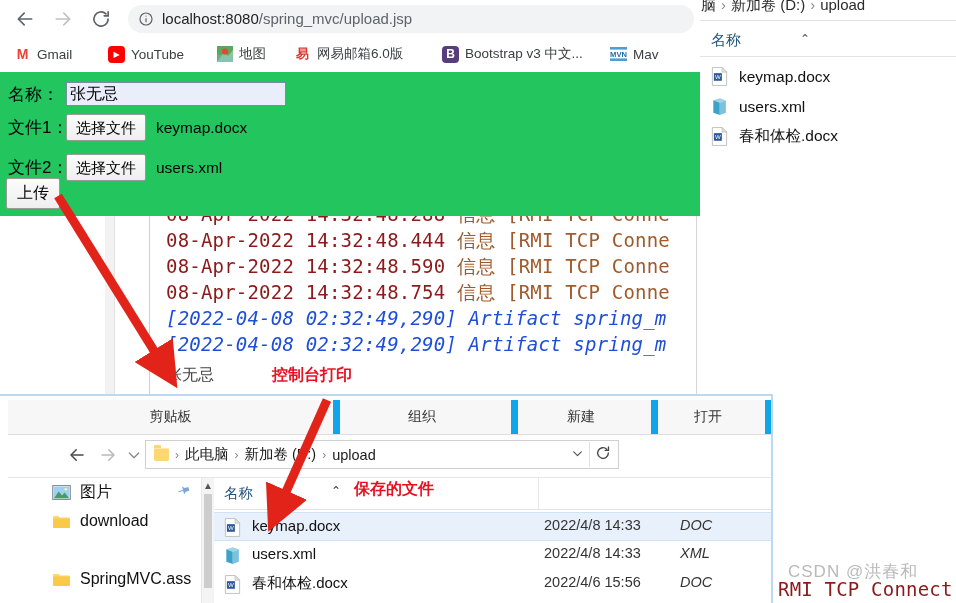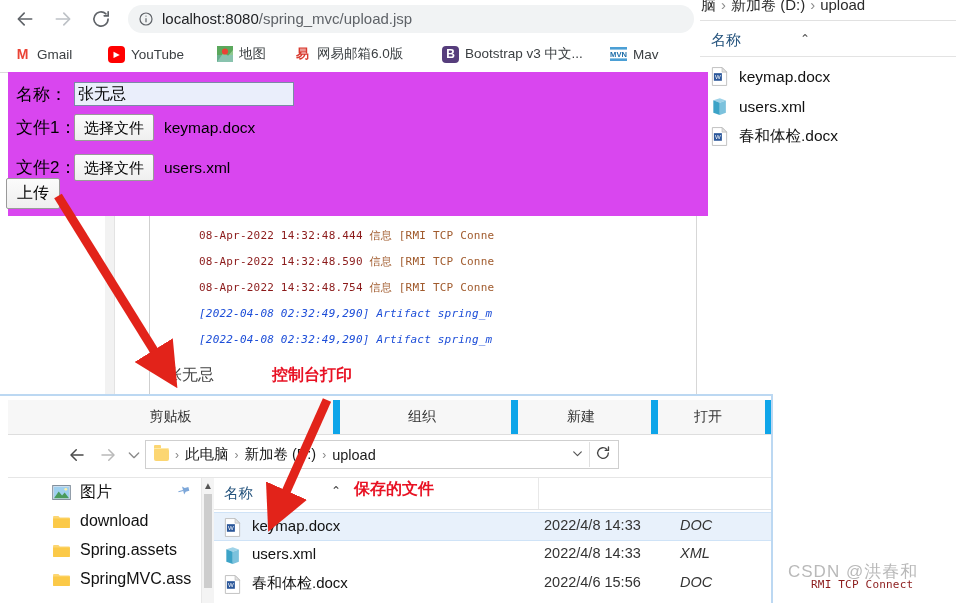--- a/index.html
+++ b/index.html
@@ -17,34 +17,34 @@
   .nav-btn svg{display:block;}
   #omnibox{position:absolute;left:128px;top:5px;width:566px;height:28px;background:#f1f3f4;border-radius:14px;}
   #omnibox-info{position:absolute;left:10px;top:6px;width:16px;height:16px;}
   #omnibox-text{position:absolute;left:34px;top:3px;font-size:15px;color:#202124;line-height:22px;white-space:nowrap;}
   #omnibox-text .dim{color:#5f6368;}
   #bookmarks{position:absolute;left:0;top:36px;width:700px;height:36px;background:#fff;border-bottom:1px solid #dcdcdc;}
   .bm{position:absolute;top:7px;height:22px;display:flex;align-items:center;gap:6px;font-size:13.5px;color:#3c4043;white-space:nowrap;}
   .bm-ico{width:17px;height:17px;display:flex;align-items:center;justify-content:center;font-size:11px;font-weight:bold;border-radius:2px;flex:0 0 auto;}
 
   
-  #page-form{position:absolute;left:8px;top:72px;width:700px;height:144px;background:#d946ef;}
+  #page-form{position:absolute;left:0;top:72px;width:700px;height:144px;background:#22c55e;}
   .frow{position:absolute;left:8px;display:flex;align-items:center;font-size:17px;color:#000;white-space:nowrap;}
   .flabel{width:58px;font-size:17px;color:#000;}
   .ftext{width:212px;height:20px;border:1px solid #7b8aa5;background:#eaeefb;font-size:16px;color:#000;padding:1px 3px;line-height:19px;font-family:inherit;box-sizing:content-box;}
   .fbtn{border:1px solid #9a9a9a;background:linear-gradient(#fbfbfb,#efefef);border-radius:2px;font-size:15px;color:#000;padding:3px 9px;font-family:inherit;line-height:19px;}
   .fname{margin-left:10px;font-size:15.5px;color:#000;}
   #upload-btn{position:absolute;left:6px;top:178px;border:1px solid #9a9a9a;background:linear-gradient(#fbfbfb,#efefef);border-radius:2px;font-size:16px;color:#000;padding:4px 10px;font-family:inherit;}
 
   
   #ide{position:absolute;left:0;top:0;width:770px;height:403px;background:#ffffff;z-index:5;}
   #ide-gutter1{position:absolute;left:105px;top:216px;width:9px;height:187px;background:#f2f2f2;border-right:1px solid #e3e3e3;}
   #ide-gutter2{position:absolute;left:145px;top:216px;width:4px;height:187px;background:#fff;border-right:1px solid #cfcfcf;}
   #console{position:absolute;left:150px;top:200px;width:620px;height:200px;background:#fff;overflow:hidden;}
-  .logline{position:absolute;left:16px;white-space:nowrap;font-family:"DejaVu Sans Mono","Liberation Mono",monospace;font-size:11px;letter-spacing:0.2px;margin-left:33px;}
+  .logline{position:absolute;left:16px;white-space:nowrap;font-family:"DejaVu Sans Mono","Liberation Mono",monospace;font-size:19px;letter-spacing:0.2px;}
   .c-dark{color:#8b1a1a;}
   .c-info{color:#a05a2c;}
   .c-blue{color:#1d4ed8;font-style:italic;}
   #console-out{position:absolute;left:166px;top:365px;font-size:16px;color:#444;font-family:"Liberation Sans",sans-serif;}
   #console-note{position:absolute;left:272px;top:365px;font-size:16px;color:#e81123;font-weight:bold;font-family:"Liberation Sans",sans-serif;}
   #ide-bottomline{position:absolute;left:0;top:399px;width:770px;height:4px;background:#cfe2f3;}
 
   
   #right-panel{position:absolute;left:696px;top:0;width:260px;height:403px;background:#fff;z-index:8;border-left:1px solid #d7d7d7;}
   #rp-crumb{position:absolute;left:4px;top:-4px;font-size:15px;color:#2b2b2b;white-space:nowrap;}
@@ -352,27 +352,20 @@
               <path d="M5 1h4v4l2.4 2.4H2.6L5 5z" fill="#7da7d9"></path>
               <rect x="6.4" y="7.4" width="1.2" height="5.2" fill="#7da7d9"></rect>
             </svg></span>
         </div>
         <div class="side-row" style="top: 29px;">
           <span class="side-ico" style="display: inline-block; position: relative; width: 19px; height: 15px;"><svg width="19" height="15" viewBox="0 0 20 16">
               <path d="M1 3.2c0-.7.5-1.2 1.1-1.2h4.6l1.5 1.6h9.7c.6 0 1.1.5 1.1 1.1v9.1c0 .6-.5 1.1-1.1 1.1H2.1c-.6 0-1.1-.5-1.1-1.1z" fill="#fcd672"></path>
               <path d="M1 4.9h17.9v8.9c0 .6-.5 1.1-1.1 1.1H2.1c-.6 0-1.1-.5-1.1-1.1z" fill="#fbc948"></path>
             </svg></span>
           <span class="side-lbl">download</span>
-        </div>
-        <div class="side-row" style="top: 58px;">
-          <span class="side-ico" style="display: inline-block; position: relative; width: 19px; height: 15px;"><svg width="19" height="15" viewBox="0 0 20 16">
-              <path d="M1 3.2c0-.7.5-1.2 1.1-1.2h4.6l1.5 1.6h9.7c.6 0 1.1.5 1.1 1.1v9.1c0 .6-.5 1.1-1.1 1.1H2.1c-.6 0-1.1-.5-1.1-1.1z" fill="#fcd672"></path>
-              <path d="M1 4.9h17.9v8.9c0 .6-.5 1.1-1.1 1.1H2.1c-.6 0-1.1-.5-1.1-1.1z" fill="#fbc948"></path>
-            </svg></span>
-          <span class="side-lbl">Spring.assets</span>
         </div>
         <div class="side-row" style="top: 87px;">
           <span class="side-ico" style="display: inline-block; position: relative; width: 19px; height: 15px;"><svg width="19" height="15" viewBox="0 0 20 16">
               <path d="M1 3.2c0-.7.5-1.2 1.1-1.2h4.6l1.5 1.6h9.7c.6 0 1.1.5 1.1 1.1v9.1c0 .6-.5 1.1-1.1 1.1H2.1c-.6 0-1.1-.5-1.1-1.1z" fill="#fcd672"></path>
               <path d="M1 4.9h17.9v8.9c0 .6-.5 1.1-1.1 1.1H2.1c-.6 0-1.1-.5-1.1-1.1z" fill="#fbc948"></path>
             </svg></span>
           <span class="side-lbl">SpringMVC.ass</span>
         </div>
       </div>
     <div id="side-scroll">

